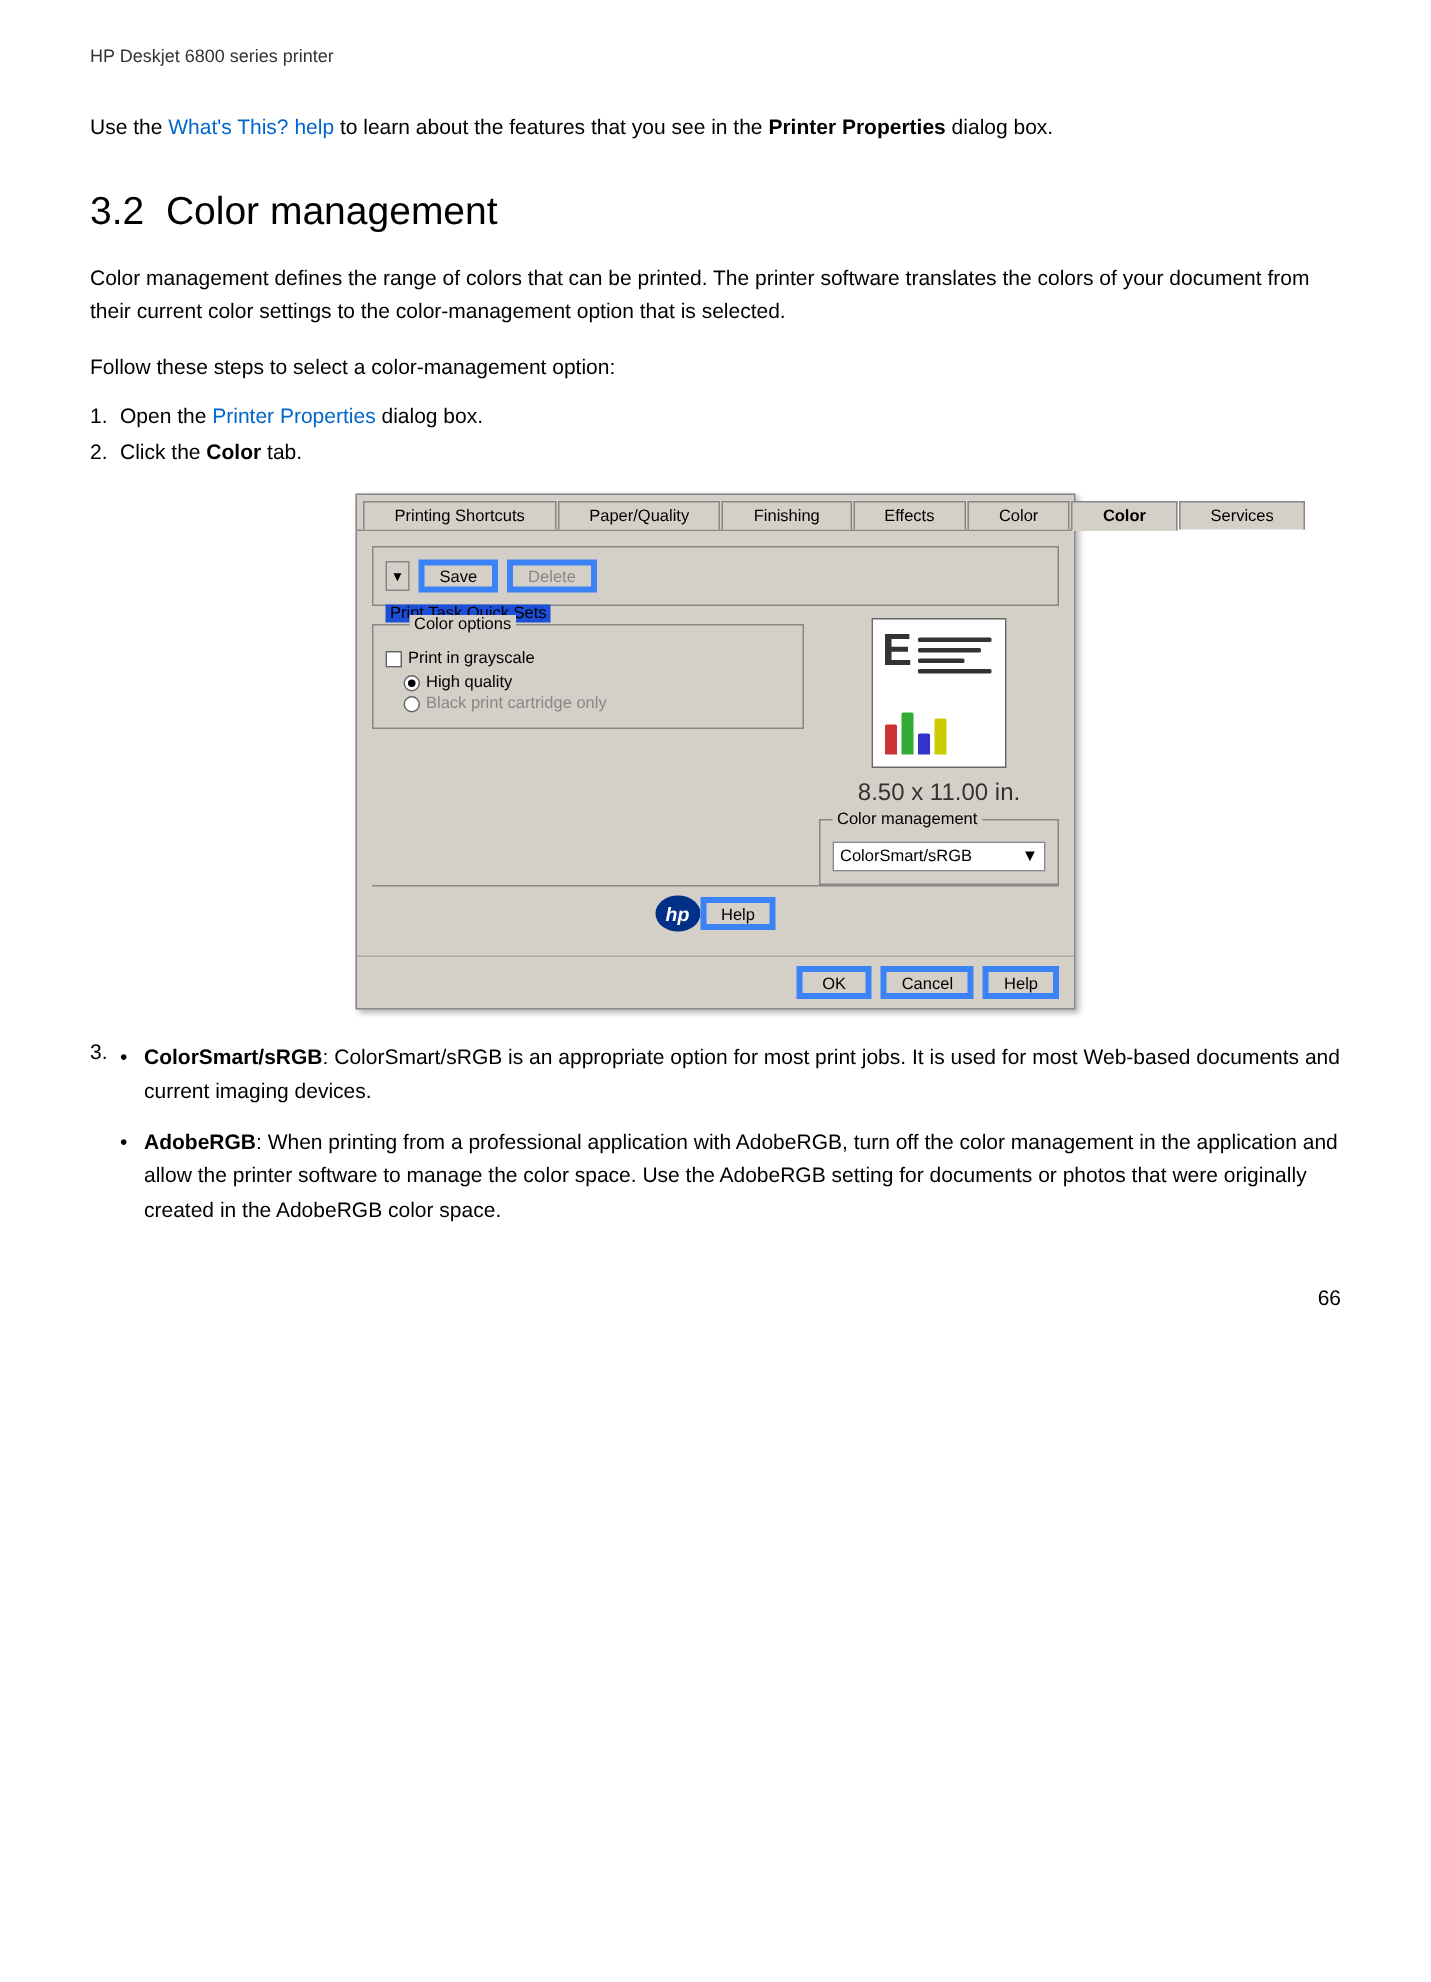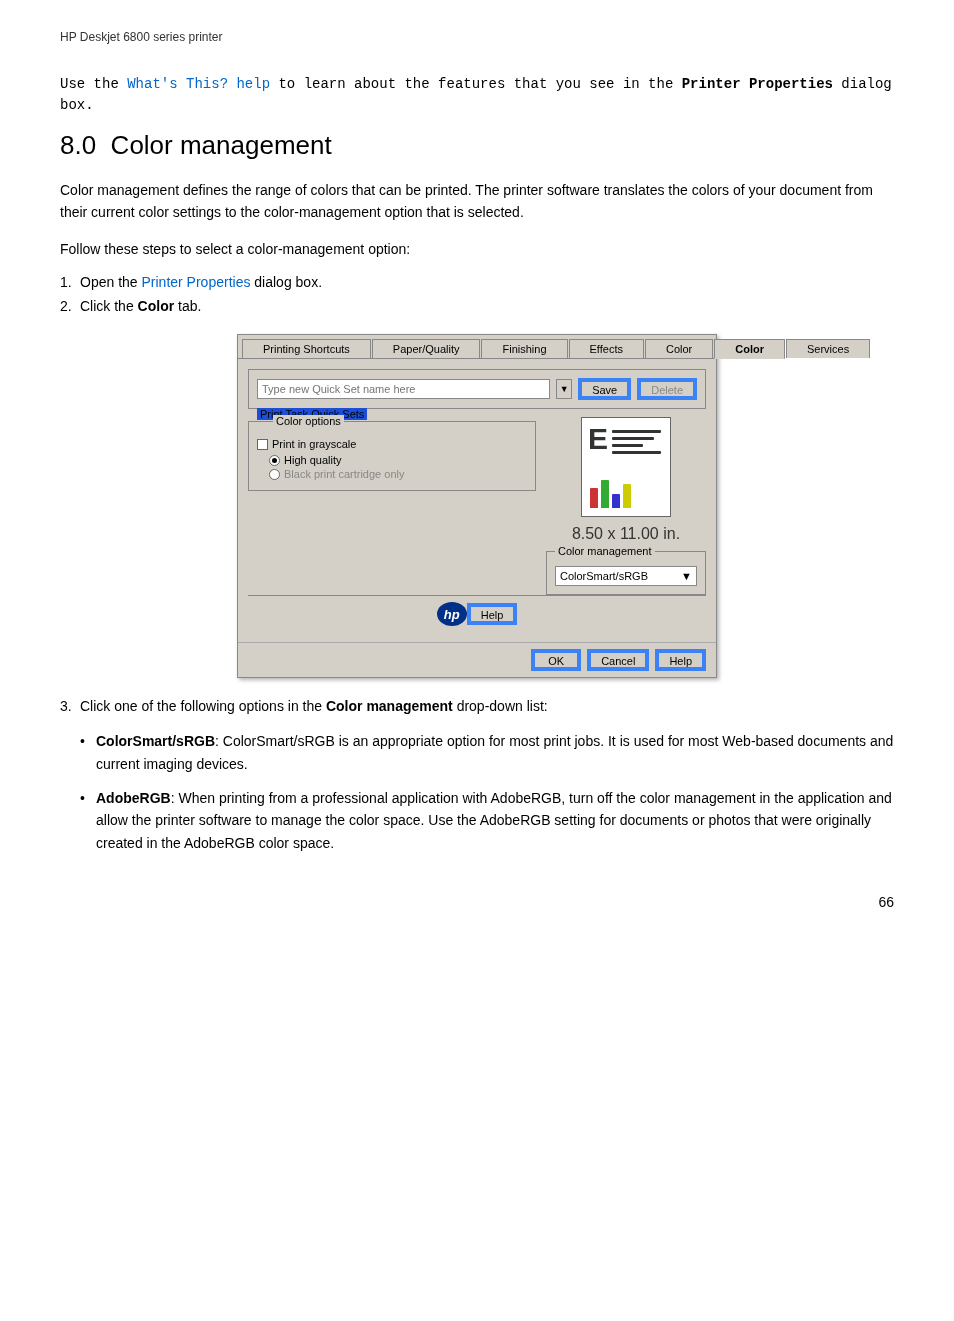--- a/index.html
+++ b/index.html
@@ -13,22 +13,21 @@
       padding: 30px 60px 40px 60px;
     }
     .page-header {
       font-size: 12px;
       color: #333;
       margin-bottom: 30px;
     }
     .intro-text {
       font-size: 14px;
       line-height: 1.5;
-      margin-bottom: 14px;
-      font-family: Liberation Mono, monospace;
+      margin-bottom: 30px;
     }
     .link-blue { color: #0066cc; text-decoration: none; }
     .bold { font-weight: bold; }
     .section-title {
       font-size: 26px;
       font-weight: normal;
       margin-bottom: 14px;
       padding-bottom: 4px;
     }
     .section-body {
@@ -341,21 +340,21 @@
 
 <div class="page-header">
   <span>HP Deskjet 6800 series printer</span>
 </div>
 
 <p class="intro-text">
   <span>Use the </span><a class="link-blue" href="#"><span>What's This? help</span></a><span> to learn about the features that you see in the </span><span class="bold">Printer Properties</span><span> dialog box.</span>
 </p>
 
 <h2 class="section-title">
-  <span>8.0</span>&nbsp;&nbsp;<span>Color management</span>
+  <span>3.2</span>&nbsp;&nbsp;<span>Color management</span>
 </h2>
 
 <p class="section-body">
   <span>Color management defines the range of colors that can be printed. The printer software translates the colors of your document from their current color settings to the color-management option that is selected.</span>
 </p>
 
 <p class="section-body">
   <span>Follow these steps to select a color-management option:</span>
 </p>
 
@@ -382,21 +381,20 @@
     <div class="dialog-tab">Color</div>
     <div class="dialog-tab active">Color</div>
     <div class="dialog-tab">Services</div>
   </div>
 
   <div class="dialog-content">
 
     <div class="group-box">
       <span class="group-box-title">Print Task Quick Sets</span>
       <div class="quickset-row">
-        <input class="qs-input" type="text" placeholder="Type new Quick Set name here" value="" style="">
         <div class="qs-dropdown">▼</div>
         <button class="dialog-btn">Save</button>
         <button class="dialog-btn disabled" disabled="">Delete</button>
       </div>
     </div>
 
     <div class="main-content-area">
 
       <div class="left-panel">
         <div class="color-options-box">
@@ -465,21 +463,20 @@
   <div style="display:flex; justify-content:flex-end; gap:6px; padding:6px 10px; background:#d4d0c8; border-top:1px solid #aaa;">
     <button class="dialog-btn">OK</button>
     <button class="dialog-btn">Cancel</button>
     <button class="dialog-btn">Help</button>
   </div>
 </div>
 
 <ol class="steps-list" start="3">
   <li>
     <span class="step-num">3.</span>
-    <span>Click one of the following options in the <span class="bold">Color management</span> drop-down list:</span>
   </li>
 </ol>
 
 <ul class="sub-steps-list">
   <li>
     <span class="bold">ColorSmart/sRGB</span><span>: ColorSmart/sRGB is an appropriate option for most print jobs. It is used for most Web-based documents and current imaging devices.</span>
   </li>
   <li>
     <span class="bold">AdobeRGB</span><span>: When printing from a professional application with AdobeRGB, turn off the color management in the application and allow the printer software to manage the color space. Use the AdobeRGB setting for documents or photos that were originally created in the AdobeRGB color space.</span>
   </li>

